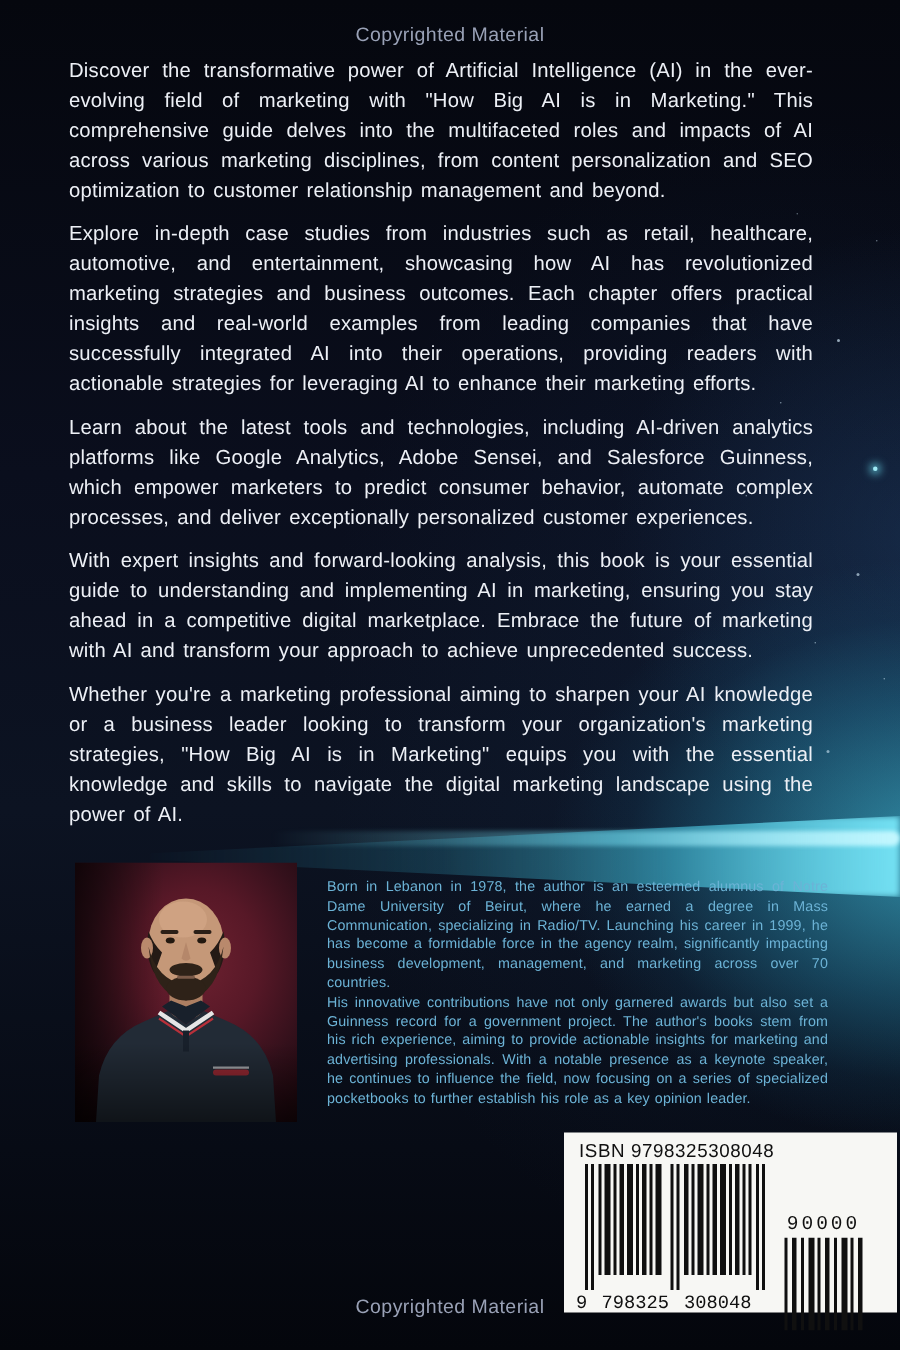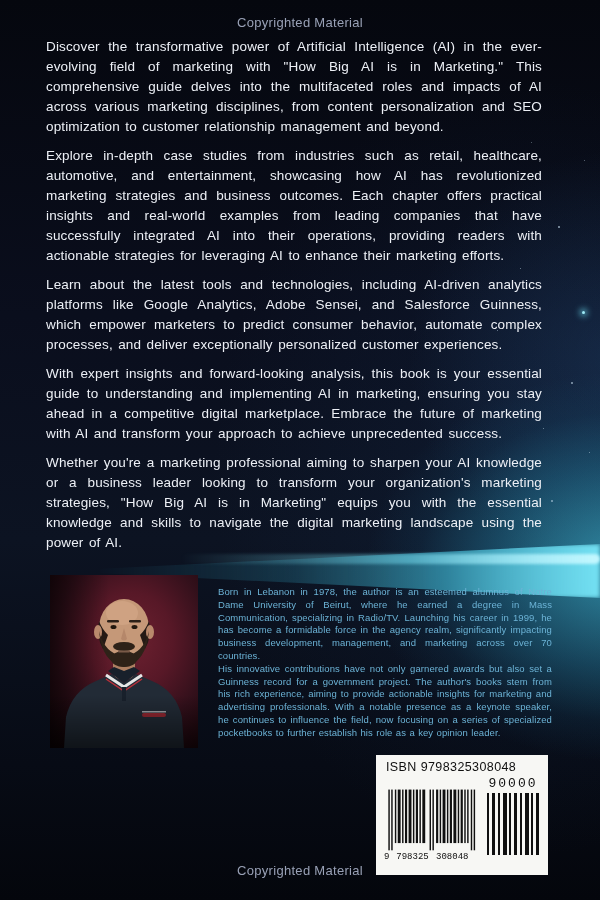--- a/index.html
+++ b/index.html
@@ -59,29 +59,29 @@
   .photo svg{display:block;}
 
   .bio{
     position:absolute;left:218px;top:586px;width:334px;
     color:#6cb3d6;font-size:9.5px;line-height:12.8px;text-align:justify;
     letter-spacing:.1px;word-spacing:.6px;
   }
   .bio p{margin:0;}
 
   .barcode{
-    position:absolute;left:376px;top:755px;width:172px;height:120px;
+    position:absolute;left:376px;top:755px;width:222px;height:120px;
     background:#f7f7f4;box-sizing:border-box;padding:4px 8px;
   }
   .isbn-label{
     font-size:12.5px;font-weight:500;color:#101010;letter-spacing:.4px;
     margin:1px 0 2px 2px;white-space:nowrap;
   }
   .bc-row{display:flex;gap:8px;align-items:flex-start;}
-  .bc-supp{width:54px;text-align:center;}
+  .bc-supp{width:54px;text-align:center;margin-top:32px;}
   .supp-num{
     font-family:"Liberation Mono",monospace;font-size:13px;color:#101010;
     letter-spacing:2px;margin-bottom:2px;white-space:nowrap;
   }
   .bc-digit{font-family:"Liberation Mono",monospace;font-size:12.5px;fill:#101010;}
 </style>
 </head>
 <body>
 
 <div class="canvas">

